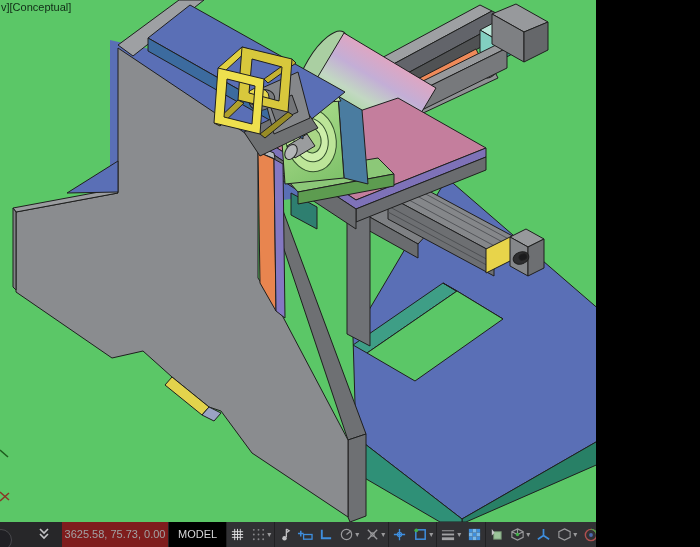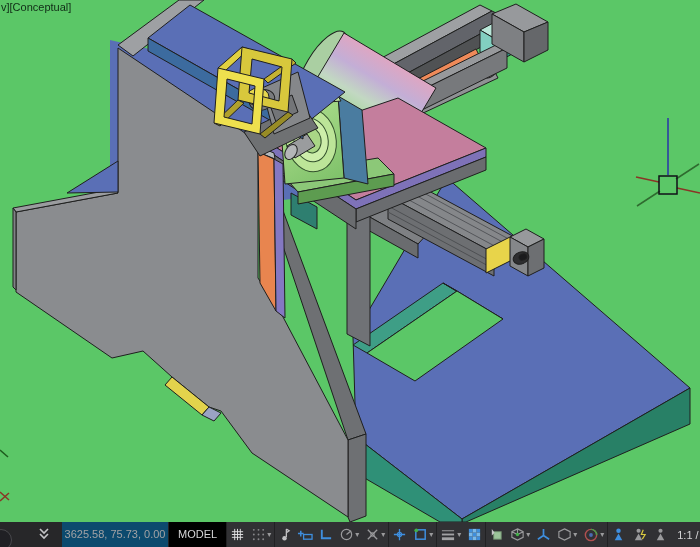--- a/index.html
+++ b/index.html
@@ -1,25 +1,25 @@
 <!DOCTYPE html>
 <html><head>
 <meta charset="utf-8">
 <style>
   html,body{margin:0;padding:0;background:#000;}
-  .app{position:relative;width:700px;height:547px;overflow:hidden;font-family:"Liberation Sans",sans-serif;}
+  .app{position:relative;width:596px;height:547px;overflow:hidden;font-family:"Liberation Sans",sans-serif;}
   .viewport{position:absolute;top:0;left:0;width:700px;height:522px;background:#5bc767;}
   .viewport svg{position:absolute;top:0;left:0;}
   .vp-label{position:absolute;top:1px;left:1px;font-size:11px;color:#102c16;letter-spacing:0;z-index:5;}
   
   .statusbar{position:absolute;left:0;top:522px;width:700px;height:25px;background:#313134;display:flex;align-items:center;font-size:11px;color:#9c9c9e;}
   .sb-left{position:relative;width:62px;height:25px;background:#272729;flex:0 0 auto;}
   .sb-corner{position:absolute;left:-10px;top:7px;width:20px;height:20px;border-radius:50%;background:#202024;border:1px solid #48484c;}
   .sb-chevrons{position:absolute;right:12px;top:5px;}
-  .sb-coords{width:106px;text-align:center;background:#0c4a6e;height:25px;line-height:25px;flex:0 0 auto;color:#a2a2a4;cursor:default;}
+  .sb-coords{width:106px;text-align:center;background:#7f1d1d;height:25px;line-height:25px;flex:0 0 auto;color:#a2a2a4;cursor:default;}
   .sb-sep{width:1px;height:25px;background:#212123;flex:0 0 auto;}
   .sb-model{color:#d6d6d8;padding:0 9px;height:25px;line-height:25px;flex:0 0 auto;background:#000000;cursor:pointer;}
   .sb-item{display:flex;align-items:center;height:25px;padding:0 3px;flex:0 0 auto;cursor:pointer;}
   .ic{display:block;}
   .dd{font-size:8px;color:#9a9a9c;margin-left:1px;}
   .sb-scale{color:#d6d6d8;padding:0 4px 0 6px;flex:0 0 auto;cursor:pointer;}
 </style>
 </head>
 <body>
 

